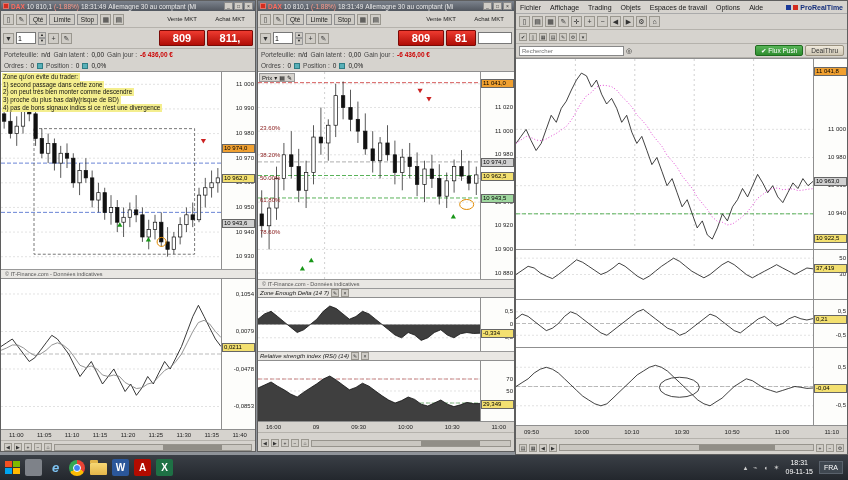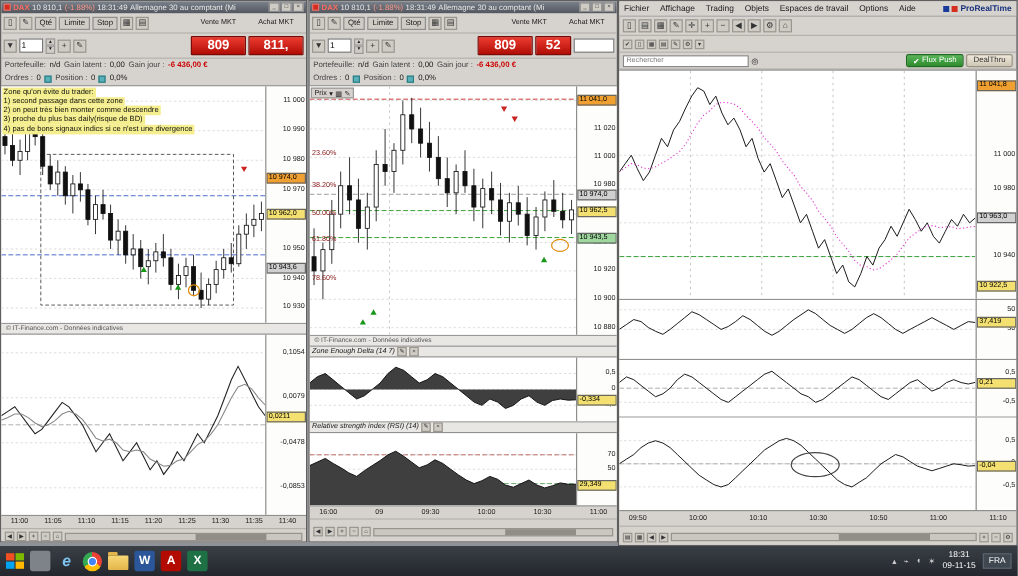--- a/index.html
+++ b/index.html
@@ -339,21 +339,21 @@
       <span class="tbtn">▼</span>
       <input class="qtyinput" value="1" style="">
       <span class="spin">
         <span>▲</span>
         <span>▼</span>
       </span>
       <span class="tbtn">+</span>
       <span class="tbtn">✎</span>
       <span class="spacer"></span>
       <span class="redbtn">809</span>
-      <span class="redbtn" style="width:30px">52</span>
+      <span class="redbtn" style="width:30px">81</span>
       <input class="qtyinput" style="width: 34px;">
     </div>
     <div class="acct">
       <span class="dim">Portefeuille:</span>
       <span>n/d</span>
       <span class="dim">Gain latent :</span>
       <span>0,00</span>
       <span class="dim">Gain jour :</span>
       <span class="neg">-6 436,00 €</span>
     </div>

